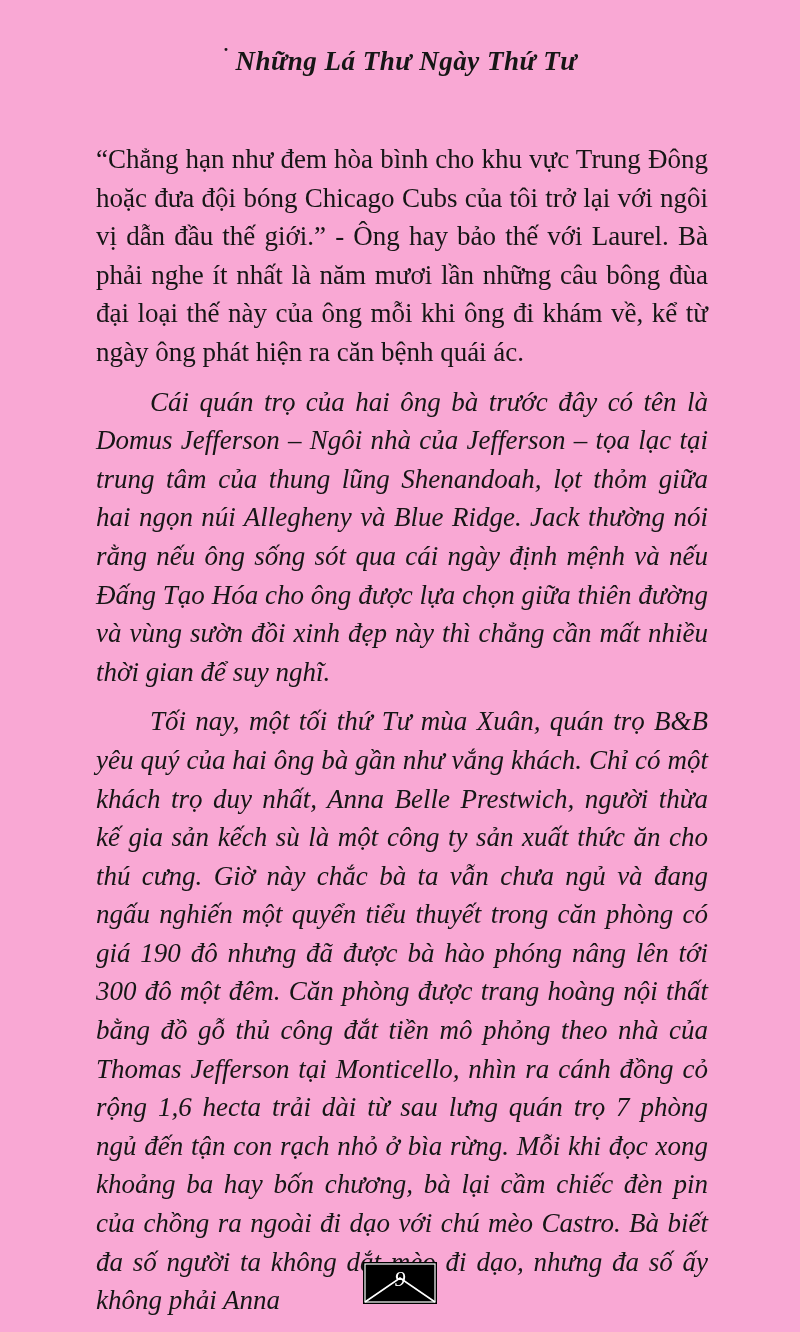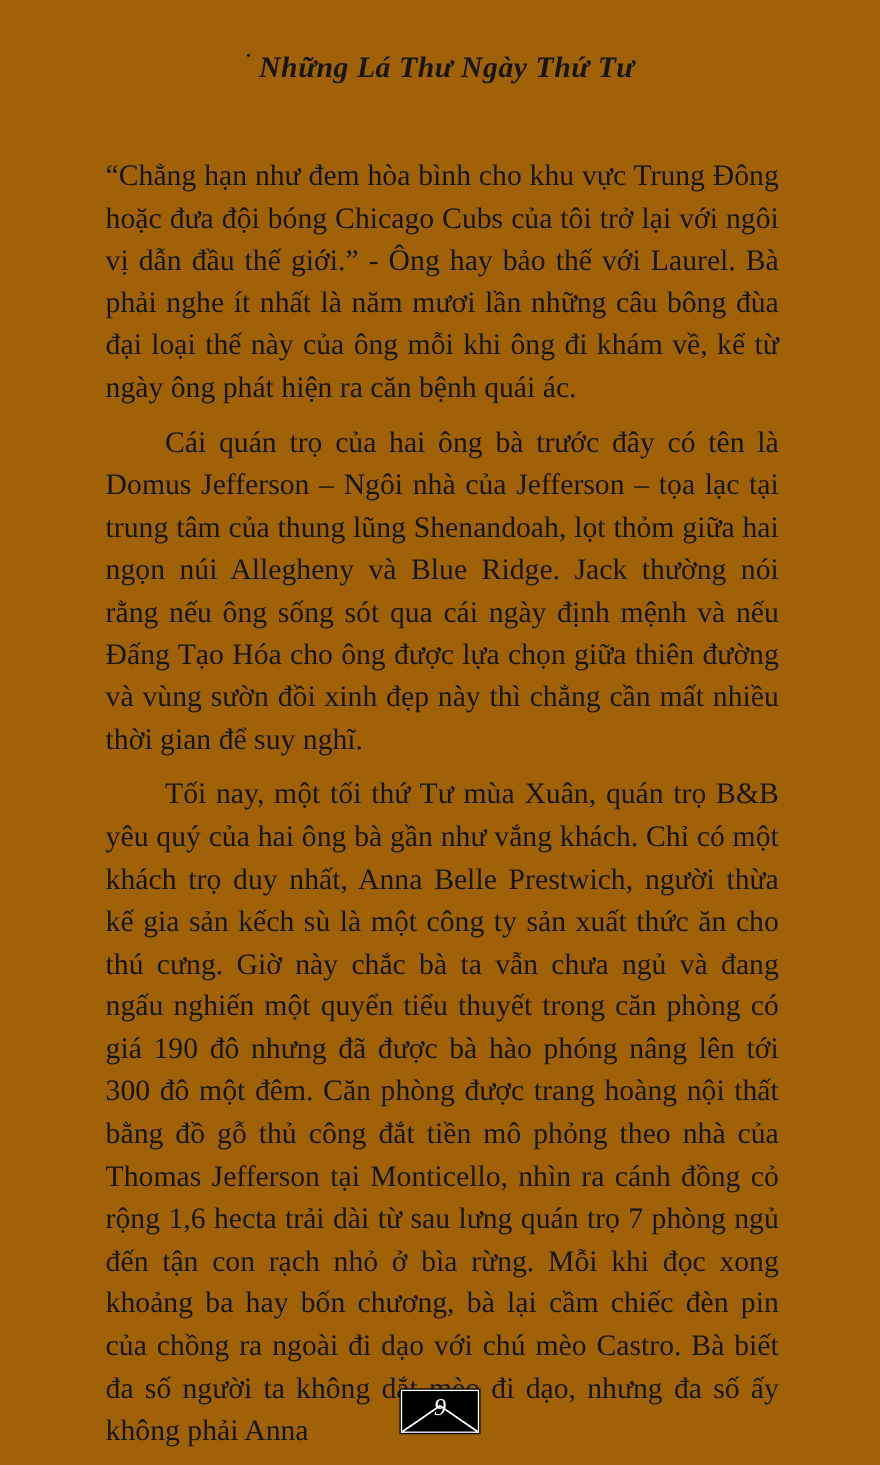--- a/index.html
+++ b/index.html
@@ -10,21 +10,21 @@
     background: #ffffff;
     font-family: "Liberation Serif", "DejaVu Serif", serif;
     color: #141414;
     overflow: hidden;
   }
 
   .page {
     position: relative;
     width: 800px;
     height: 1332px;
-    background: #a16207;
+    background: #f9a8d4;
   }
 
   .running-head {
     position: absolute;
     top: 40px;
     left: 0;
     width: 100%;
     text-align: center;
     font-style: italic;
     font-weight: bold;
@@ -51,20 +51,21 @@
     text-align: justify;
     color: #161616;
   }
 
   .body-text p {
     margin-bottom: 11px;
   }
 
   .body-text p.indent {
     text-indent: 54px;
+    font-style: italic;
   }
 
   .footer {
     position: absolute;
     left: 0;
     bottom: 28px;
     width: 100%;
     display: flex;
     justify-content: center;
   }

